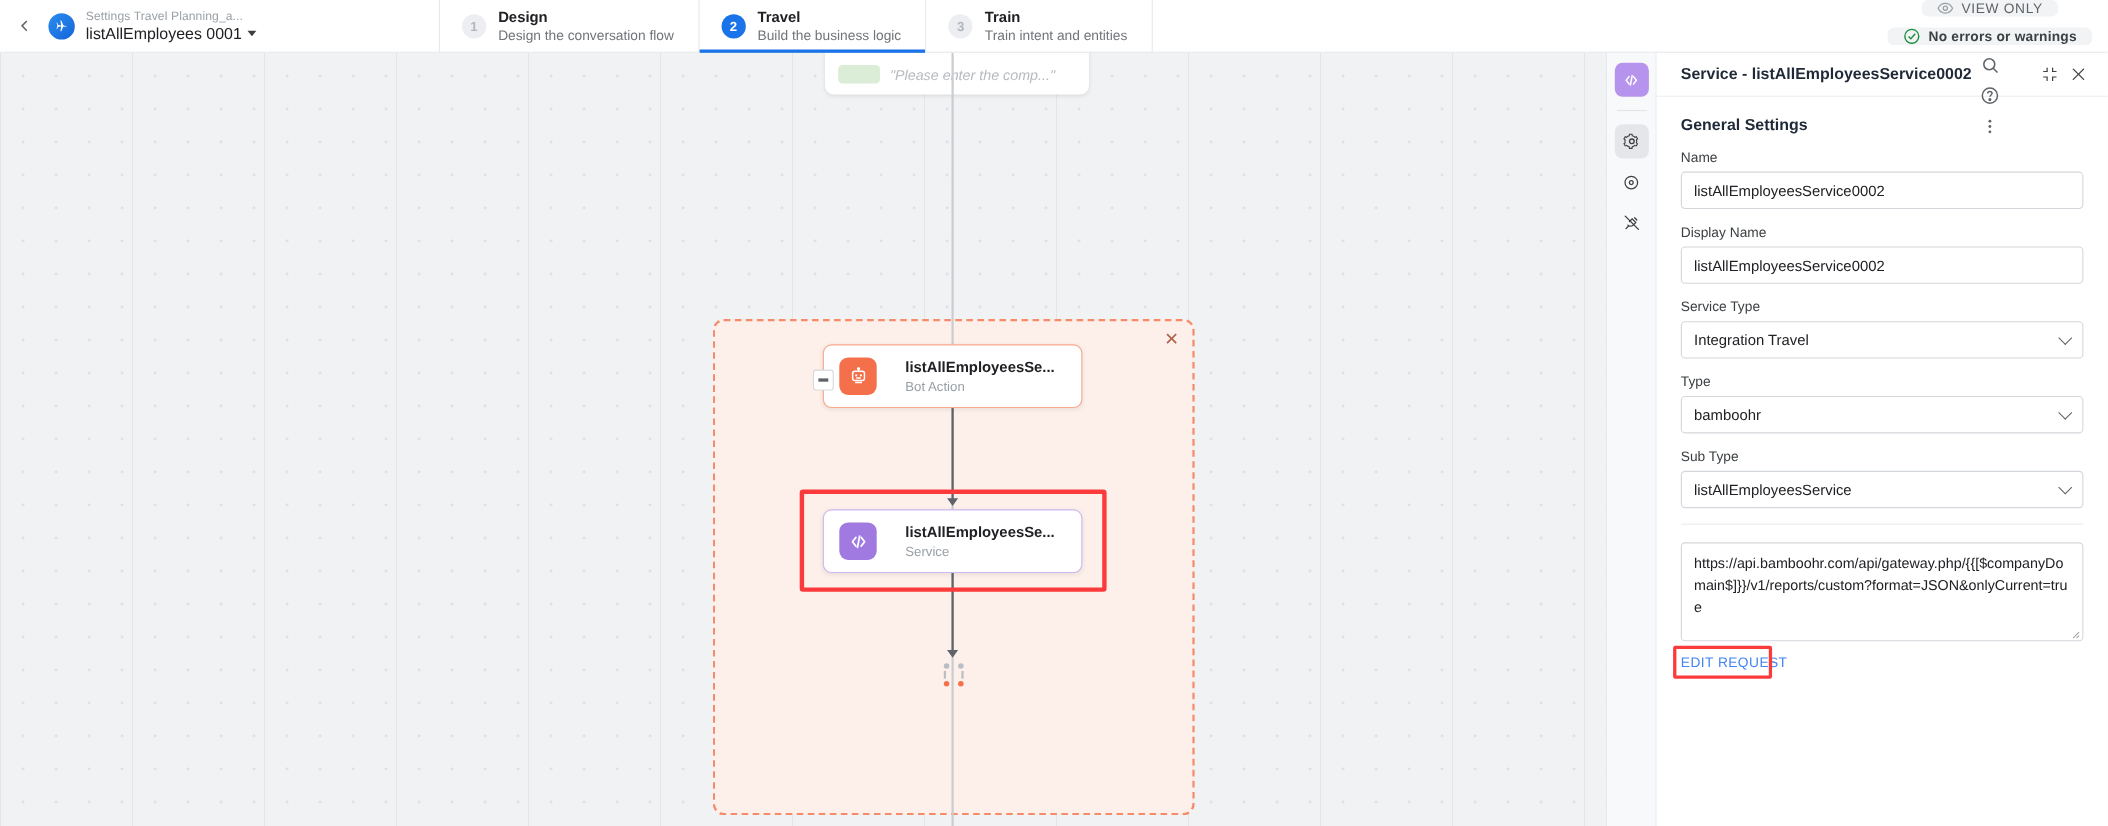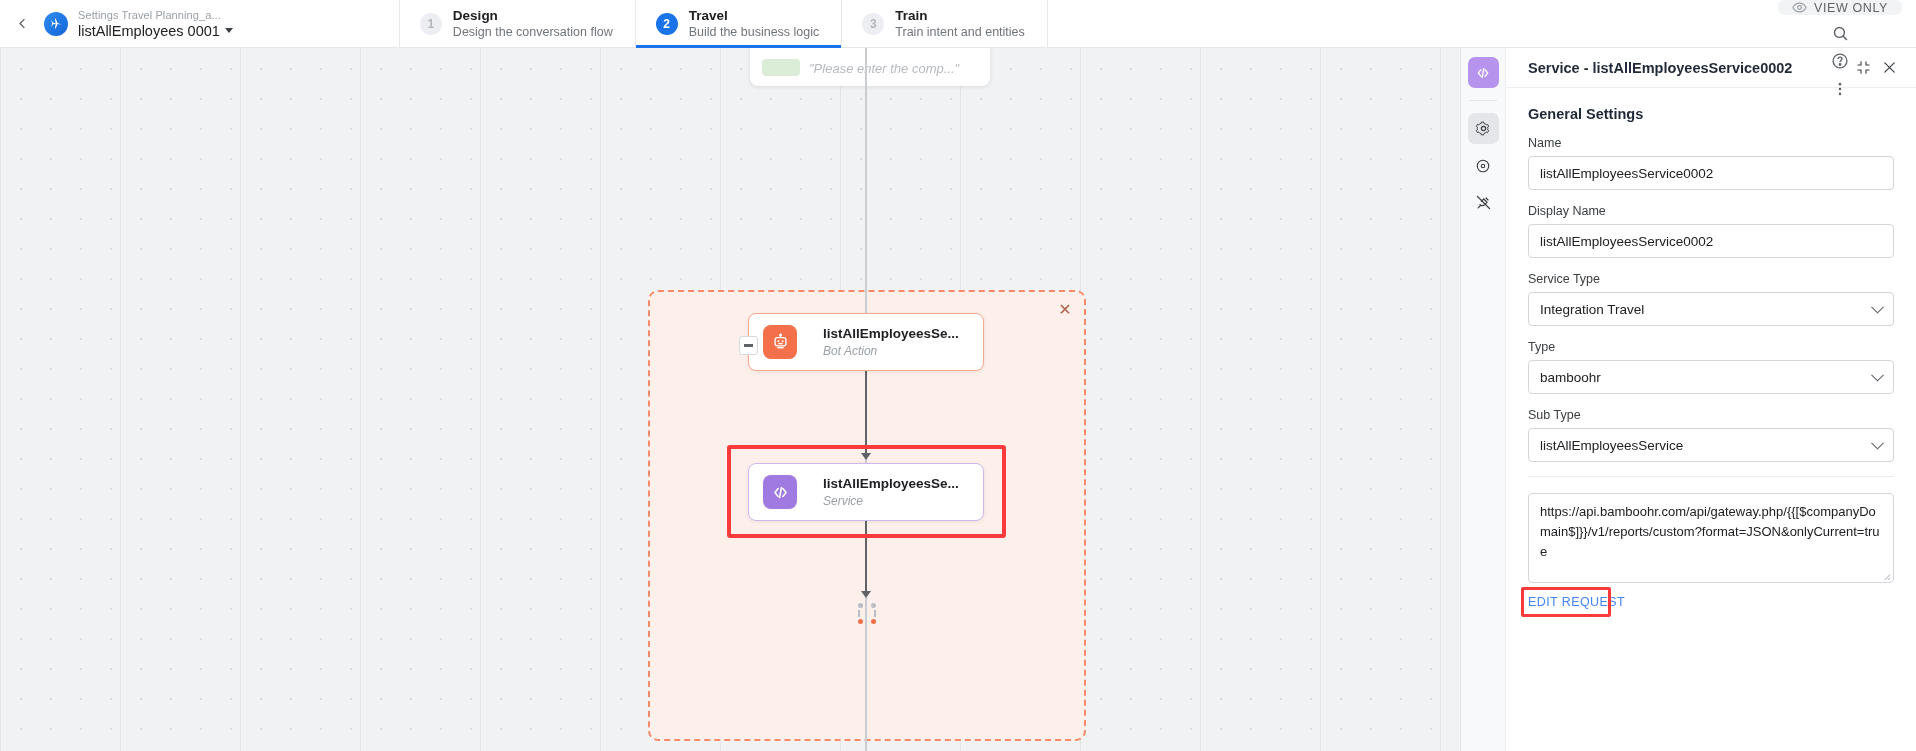--- a/index.html
+++ b/index.html
@@ -168,21 +168,21 @@
     display: flex; align-items: center; justify-content: center;
     flex: 0 0 auto; color: #fff;
   }
   .node-ico.bot { background: #f4704a; }
   .node-ico.svc { background: #a07ae1; font-size: 14px; font-weight: bold; }
   .node-texts { display: flex; flex-direction: column; min-width: 0; margin-left: 12px; }
   .node-title {
     font-size: 13.5px; font-weight: bold; color: #202124;
     line-height: 18px; white-space: nowrap; overflow: hidden;
   }
-  .node-sub { font-size: 12px; color: #9aa0a6; line-height: 16px; font-style: italic; }
+  .node-sub { font-size: 12px; color: #9aa0a6; line-height: 16px; }
 
   
   .sel-highlight {
     position: absolute; left: 727px; top: 397px;
     width: 279px; height: 93px;
     border: 4px solid #fb3b3b; border-radius: 3px;
     z-index: 7; pointer-events: none;
   }
 
   
@@ -348,20 +348,27 @@
 
   <div class="topbar-right">
     <div class="pill view-only">
       <svg width="15" height="15" viewBox="0 0 24 24" fill="none" stroke="#9aa0a6" stroke-width="1.9">
         <path d="M1.5 12 C4 7 8 5 12 5 C16 5 20 7 22.5 12 C20 17 16 19 12 19 C8 19 4 17 1.5 12 Z"></path>
         <circle cx="12" cy="12" r="3"></circle>
       </svg>
       <span>VIEW ONLY</span>
     </div>
 
+    <div class="pill">
+      <svg width="16" height="16" viewBox="0 0 24 24" fill="none" stroke="#1e8e3e" stroke-width="1.9">
+        <circle cx="12" cy="12" r="9.5"></circle>
+        <path d="M7.5 12.3 L10.7 15.3 L16.6 8.6"></path>
+      </svg>
+      <span>No errors or warnings</span>
+    </div>
 
     <div class="icon-btn">
       <svg width="17" height="17" viewBox="0 0 24 24" fill="none" stroke="currentColor" stroke-width="2">
         <circle cx="10.5" cy="10.5" r="7"></circle>
           <path d="M15.6 15.6 L21 21"></path>
       </svg>
     </div>
     <div class="icon-btn">
       <svg width="18" height="18" viewBox="0 0 24 24" fill="none" stroke="currentColor" stroke-width="1.8">
         <circle cx="12" cy="12" r="9.2"></circle>

